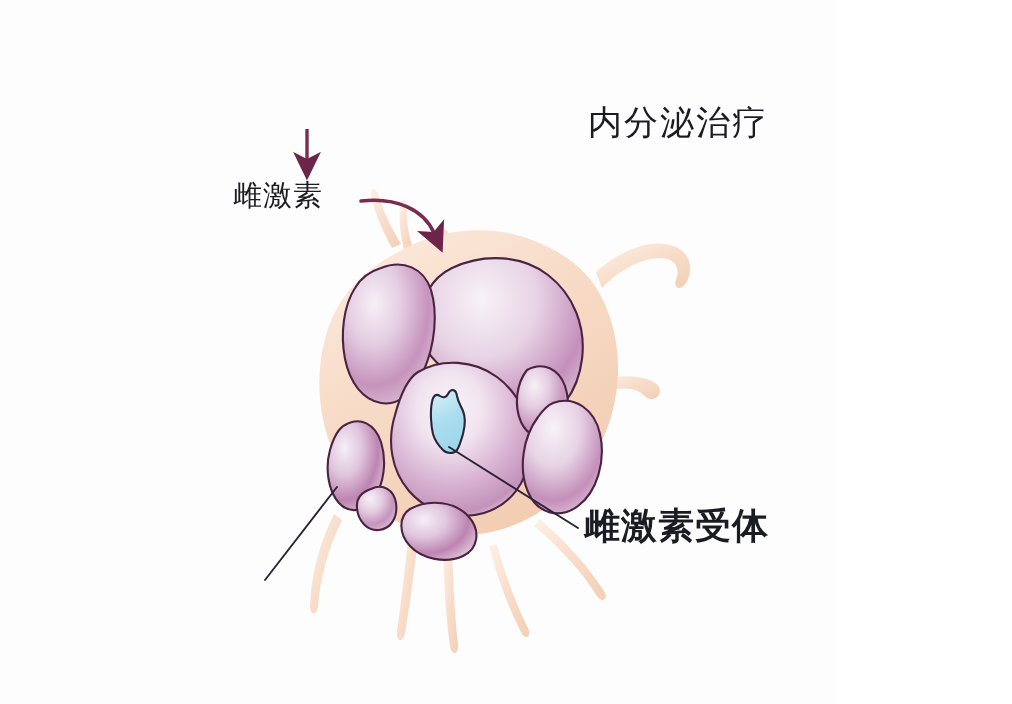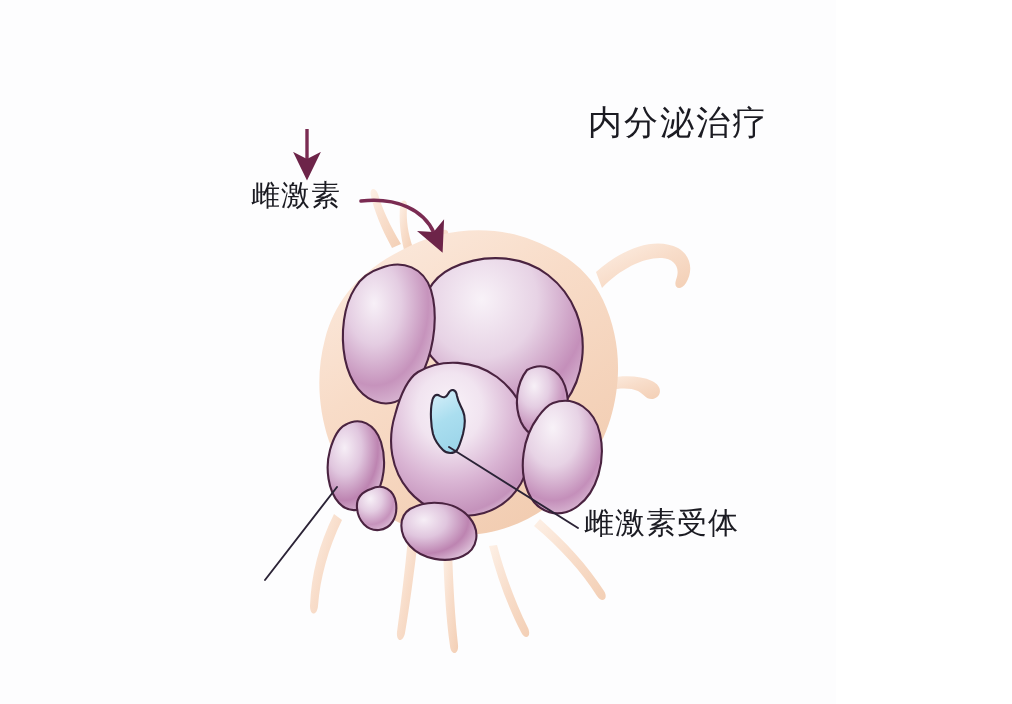--- a/index.html
+++ b/index.html
@@ -41,28 +41,27 @@
     font-size: 31px;
     letter-spacing: 1px;
     font-weight: 500;
   }
   #label-estrogen {
     left: 233px;
     top: 181px;
     font-size: 29px;
     letter-spacing: 1px;
     font-weight: 500;
-    margin-left: 18px;
   }
   #label-estrogen-receptor {
     left: 584px;
     top: 508px;
-    font-size: 30px;
-    letter-spacing: 1px;
-    font-weight: 400;
+    font-size: 36px;
+    letter-spacing: 1px;
+    font-weight: 700;
   }
   #label-breast-cancer-cell {
     left: 133px;
     top: 588px;
     font-size: 30px;
     letter-spacing: 1px;
     font-weight: 500;
   }
   #figure-cell-diagram {
     position: absolute;

